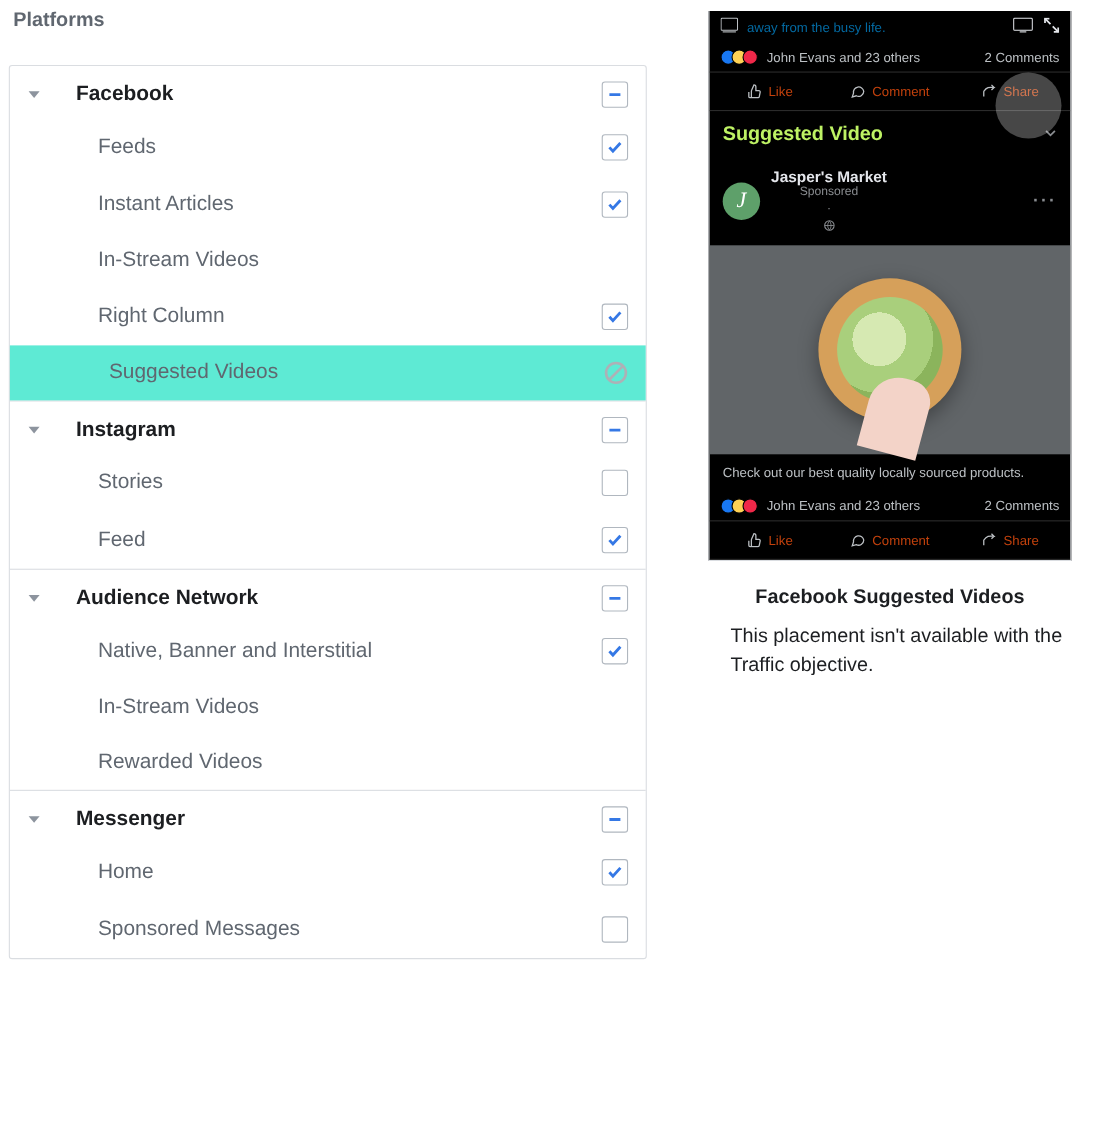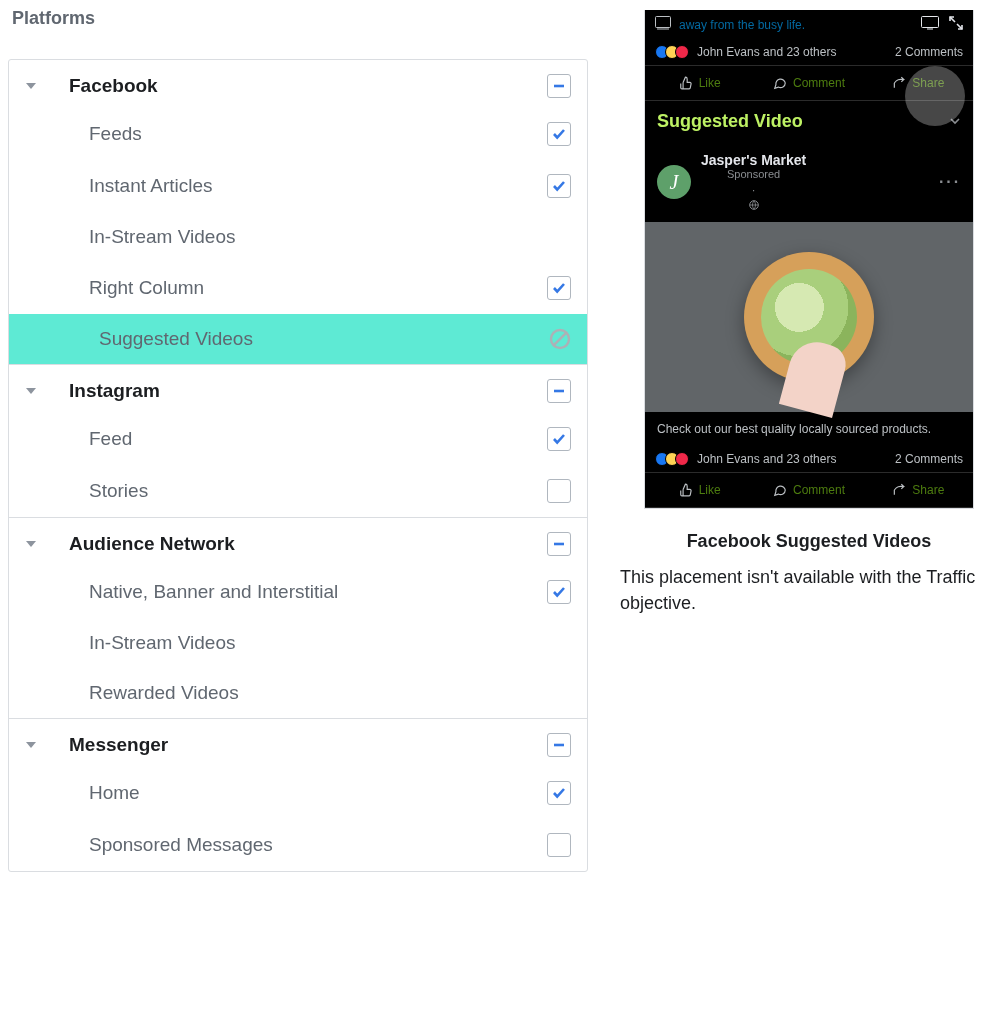--- a/index.html
+++ b/index.html
@@ -112,21 +112,21 @@
   .react-dot.r3{ background:#f02849; left:20px; }
   .circle-highlight{
     position:absolute; right:8px; top:56px; width:60px; height:60px;
     border-radius:50%; background:rgba(255,255,255,0.28);
   }
   .pv-actions {
     display:flex; border-top:1px solid #2b2b2b; border-bottom:1px solid #2b2b2b;
   }
   .pv-action {
     flex:1; display:flex; align-items:center; justify-content:center;
-    gap:6px; padding:10px 4px; font-size:12px; color:#4d7c0f;
+    gap:6px; padding:10px 4px; font-size:12px; color:#c2410c;
   }
   .pv-section-header{
     display:flex; align-items:center; justify-content:space-between;
     padding:10px 12px; font-size:18px; color:#bef264; font-weight:600;
   }
   .pv-post-head{
     display:flex; align-items:center; gap:10px; padding:10px 12px;
   }
   .pv-avatar{
     width:34px; height:34px; border-radius:50%;
@@ -162,20 +162,21 @@
   .pv-caption{
     font-size:12px; color:#bcc0c4; padding:10px 12px;
   }
   .preview-title{
     text-align:center; font-size:18px; font-weight:700; color:#1c1e21;
     margin:22px 0 12px;
   }
   .preview-desc{
     font-size:18px; color:#1c1e21; line-height:1.45;
     padding:0 2px;
+    margin-left:44px;
   }
   .pos-rel{ position:relative; }
 </style>
 </head>
 <body>
 
 <div class="layout">
   <div class="left-col">
     <div class="section-title">Platforms</div>
     <div class="panel" id="panel">
@@ -245,31 +246,31 @@
             </span>
       <span class="group-label">Instagram</span>
       <span class="ctrl">
               <svg width="12" height="12" viewBox="0 0 12 12">
                 <line x1="1" y1="6" x2="11" y2="6" stroke-width="2.6"></line>
               </svg>
             </span>
     </div>
   <div class="row">
       <span class="spacer"></span>
-      <span class="row-label">Feed</span>
-      <span class="ctrl">
-              <svg width="14" height="14" viewBox="0 0 14 14" fill="none" stroke-width="2.6">
-                <path d="M2 7l3.2 3.5L12 3"></path>
-              </svg>
-            </span>
-    </div>
-          <div class="row">
-      <span class="spacer"></span>
       <span class="row-label">Stories</span>
       <span class="ctrl unchecked"></span>
+    </div>
+          <div class="row">
+      <span class="spacer"></span>
+      <span class="row-label">Feed</span>
+      <span class="ctrl">
+              <svg width="14" height="14" viewBox="0 0 14 14" fill="none" stroke-width="2.6">
+                <path d="M2 7l3.2 3.5L12 3"></path>
+              </svg>
+            </span>
     </div>
         </div>
         <div class="group">
     <div class="group-header">
       <span class="chevron">
               <svg width="12" height="12" viewBox="0 0 12 12">
                 <path d="M1 3l5 6 5-6z"></path>
               </svg>
             </span>
       <span class="group-label">Audience Network</span>

